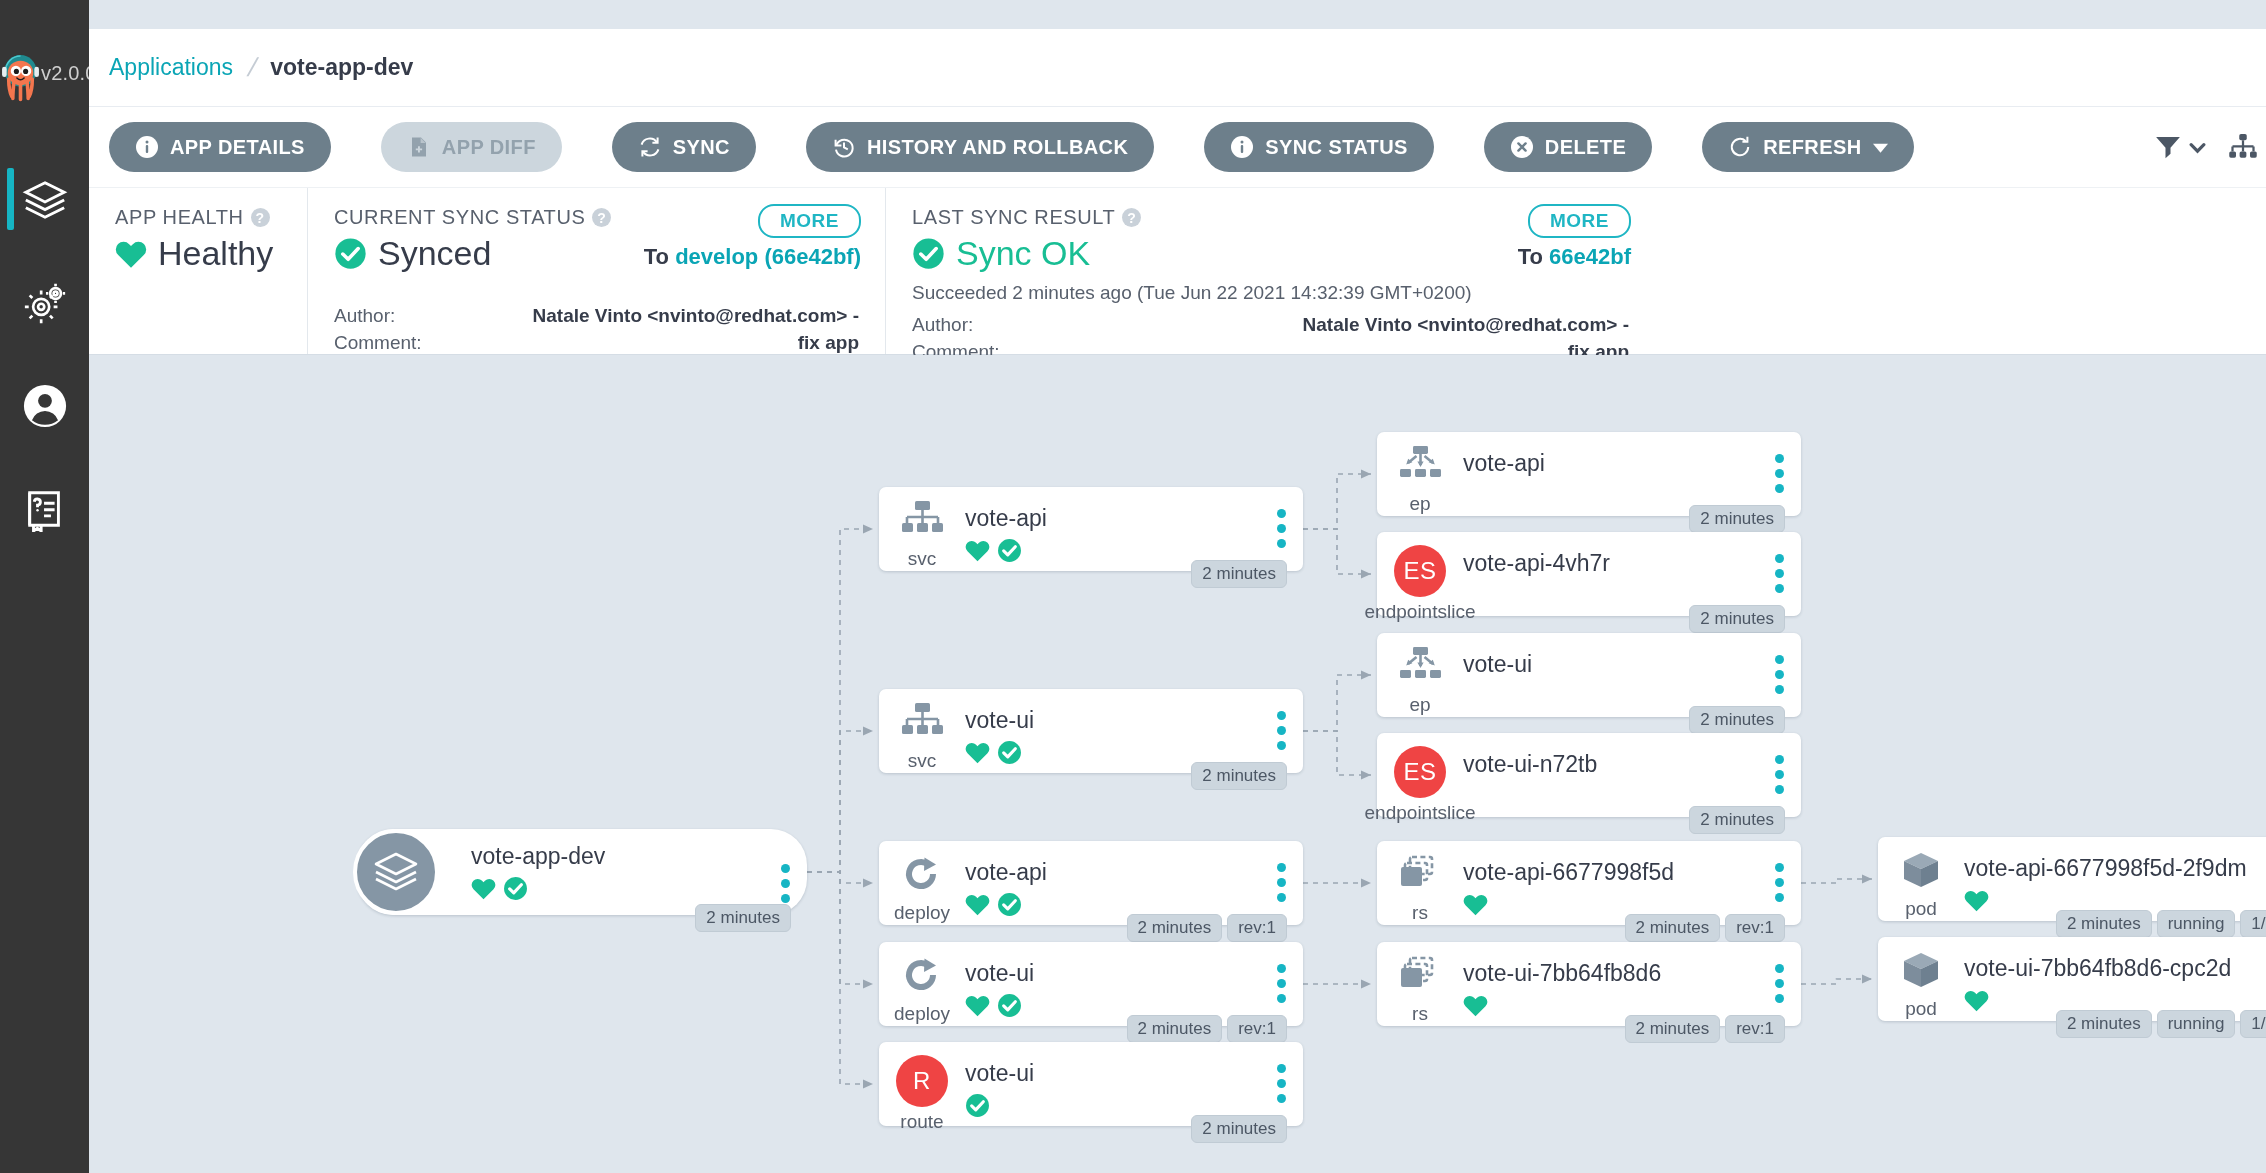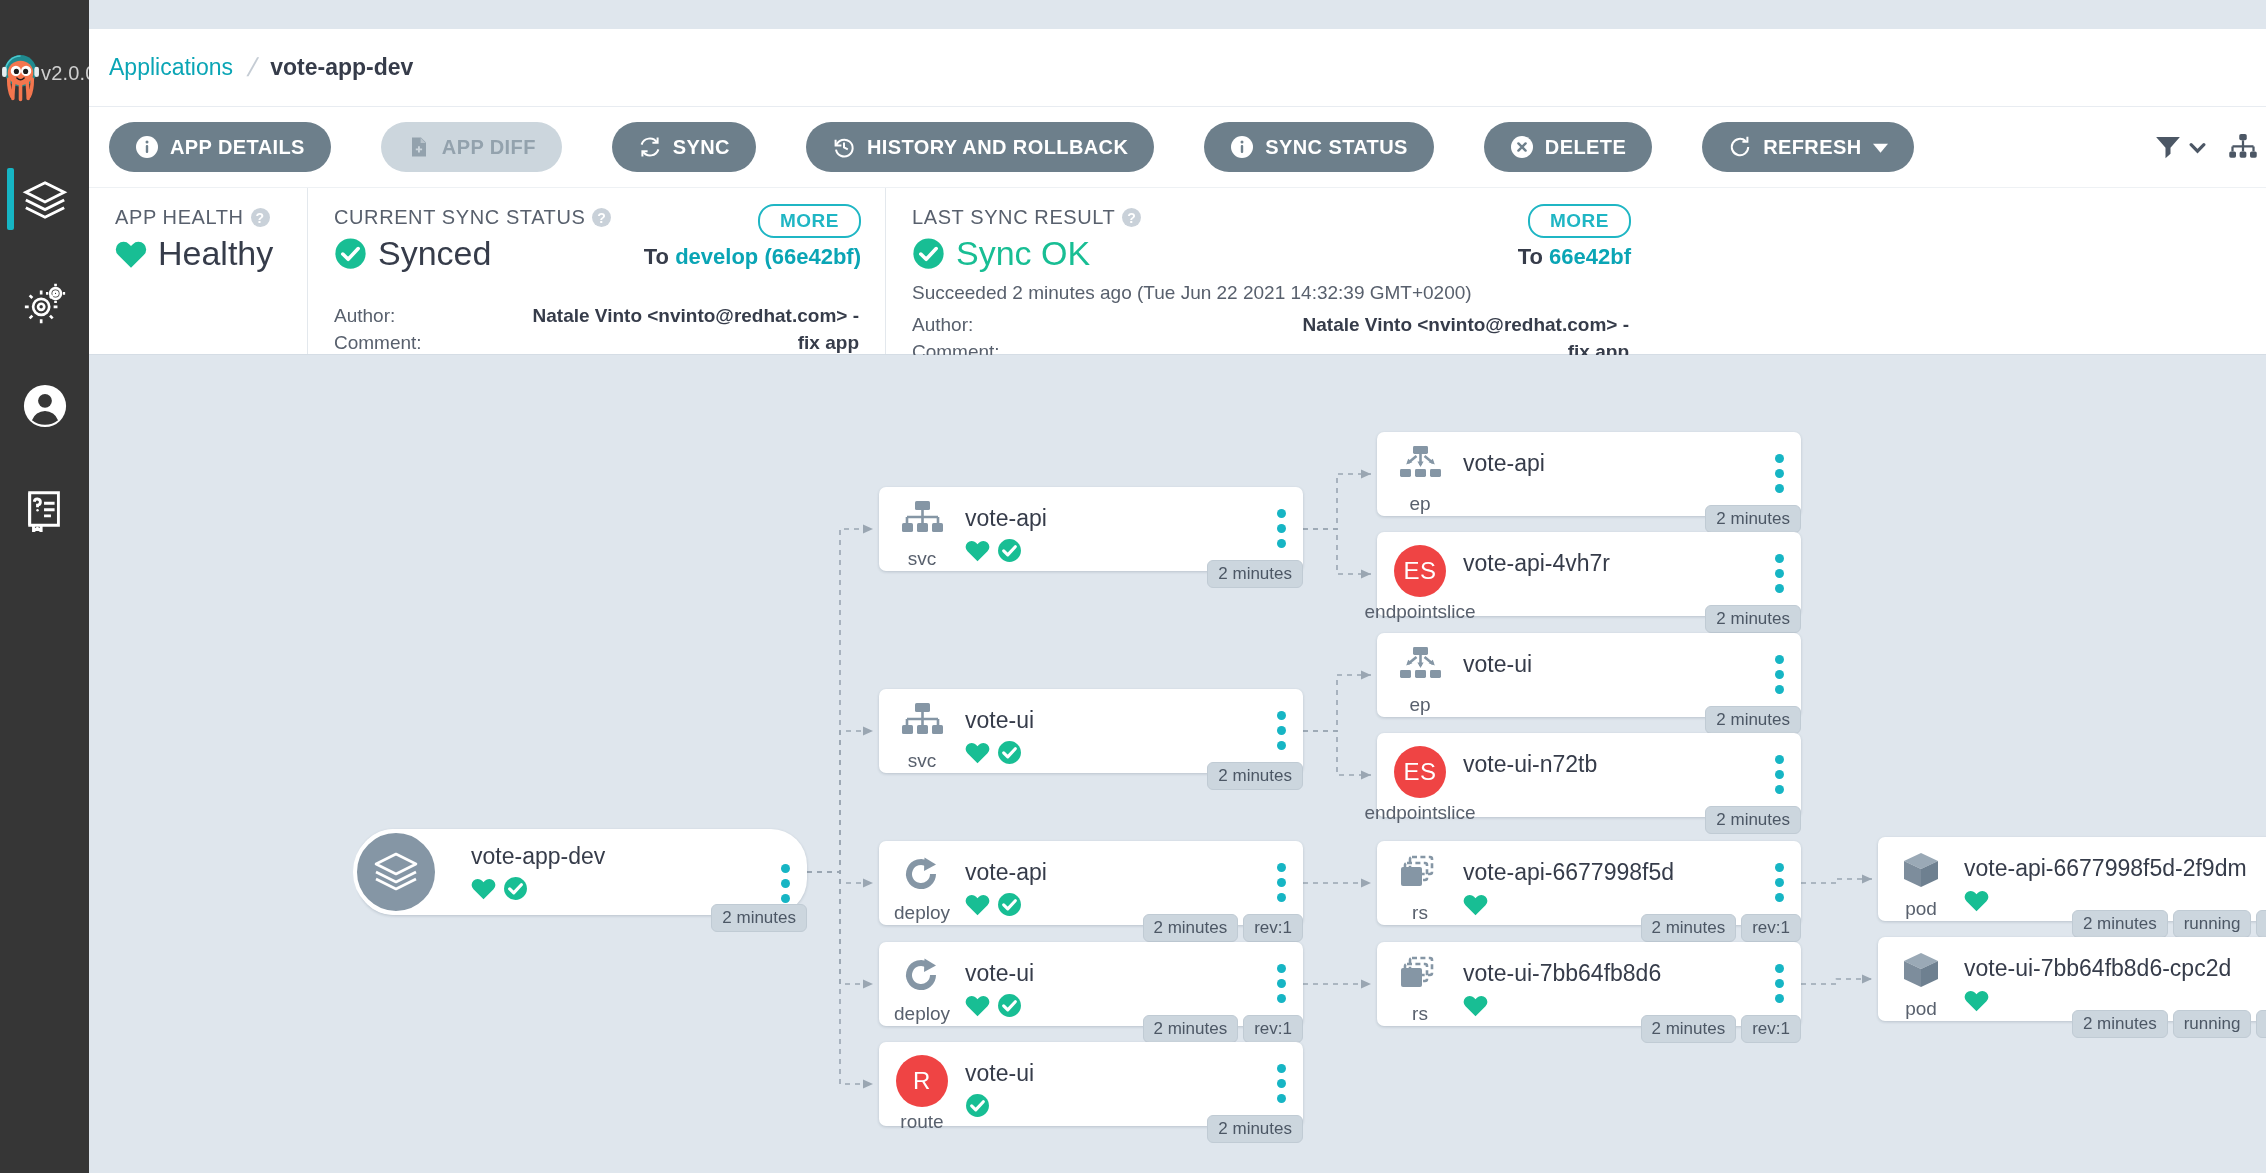--- a/index.html
+++ b/index.html
@@ -171,21 +171,21 @@
   .node-icons { display: flex; align-items: center; gap: 7px; margin-top: 5px; height: 27px; }
   .heart-sm { width: 25px; height: 25px; fill: #18be94; }
   .check-sm { width: 25px; height: 25px; }
   .kebab {
     width: 44px; flex: 0 0 44px; padding-top: 22px;
     display: flex; flex-direction: column; align-items: center; gap: 6px;
     cursor: pointer;
   }
   .kebab i { width: 9px; height: 9px; border-radius: 50%; background: #16b5c4; display: block; }
   .badges {
-    position: absolute; right: 0; bottom: -17px;
+    position: absolute; right: 16px; bottom: -17px;
     display: flex; gap: 5px;
   }
   .badge {
     background: #ccd6de; color: #4c5765; font-size: 17px;
     border-radius: 6px; padding: 3px 10px; white-space: nowrap;
     border: 1px solid #c0cbd4;
   }
 
   
   .node.root {

